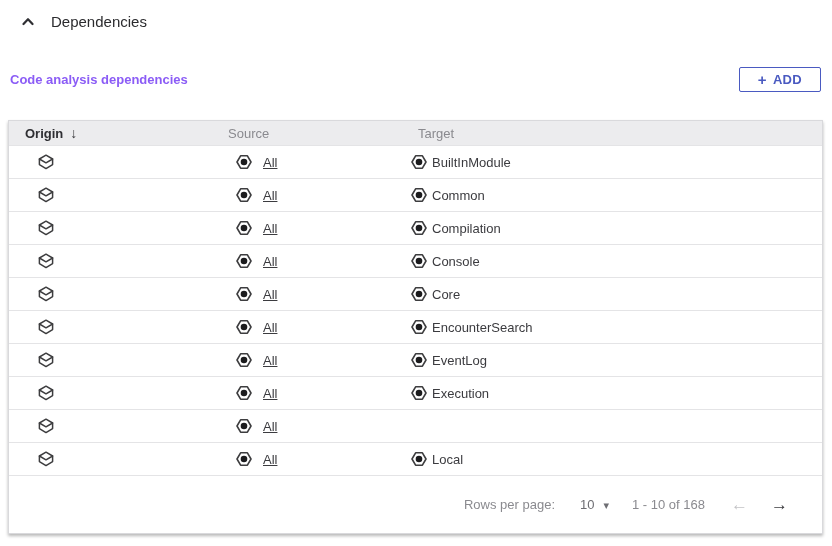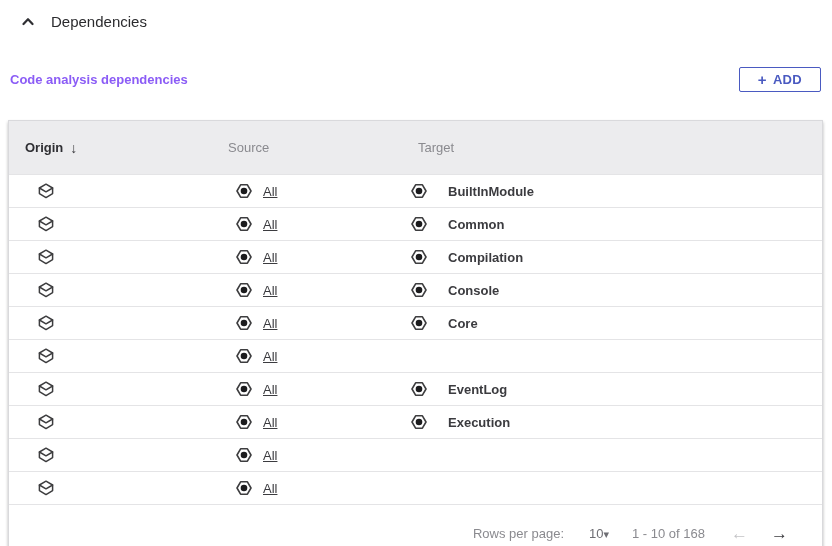--- a/index.html
+++ b/index.html
@@ -39,46 +39,46 @@
   .add-btn .plus{font-size:15px;font-weight:700;line-height:1;}
 
   
   .card{
     position:absolute;left:8px;right:9px;top:120px;
     background:#fff;border:1px solid var(--border);
     box-shadow:0 2px 3px rgba(0,0,0,0.28);
   }
   .thead{
     display:grid;grid-template-columns:218px 182px 1fr;align-items:center;
-    height:53px;background:var(--header-bg);font-size:13px;color:var(--muted-text);
+    height:24px;background:var(--header-bg);font-size:13px;color:var(--muted-text);
   }
   .th{display:flex;align-items:center;cursor:pointer;}
   .th-origin{padding-left:16px;color:#2f2f33;font-weight:700;gap:7px;}
   .th-source{padding-left:1px;}
   .th-target{padding-left:9px;}
   .sort{font-size:14px;font-weight:400;color:#3a3a3e;}
 
   .tr{
     display:grid;grid-template-columns:218px 182px 1fr;align-items:center;
     height:33px;border-top:1px solid var(--row-divider);background:#fff;cursor:pointer;
   }
   .td{display:flex;align-items:center;font-size:13px;color:var(--text);}
   .td-origin{padding-left:28px;}
   .td-source{padding-left:8px;gap:10px;text-decoration:underline;}
-  .td-target{padding-left:1px;gap:20px;font-weight:bold;}
+  .td-target{padding-left:1px;gap:4px;}
   .cell-icon{display:inline-flex;}
   .cell-icon svg{display:block;}
 
   
   .tfoot{
     display:flex;align-items:center;justify-content:flex-end;
     height:58px;border-top:1px solid var(--row-divider);
     padding-right:34px;font-size:13px;color:var(--muted-text);background:#fff;
   }
-  .rpp{display:inline-flex;align-items:flex-end;margin-left:25px;cursor:pointer;color:#6e6e73;}
+  .rpp{display:inline-flex;align-items:flex-end;gap:9px;margin-left:25px;cursor:pointer;color:#6e6e73;}
   .rpp .caret{font-size:11px;color:#6e6e73;}
   .range{margin-left:23px;}
   .arrow{font-size:17px;line-height:1;cursor:pointer;color:#3a3a3e;}
   .arrow.prev{margin-left:26px;color:var(--disabled);cursor:default;}
   .arrow.next{margin-left:23px;}
 </style>
 </head>
 <body>
 
 <div class="page">
@@ -271,20 +271,29 @@
     </div>
     <div class="td td-source">
       <span class="cell-icon">
         <svg width="18" height="18" viewBox="0 0 18 18" aria-hidden="true">
           <polygon points="2,9 5.6,2.8 12.4,2.8 16,9 12.4,15.2 5.6,15.2" fill="none" stroke="#3d3d3f" stroke-width="1.6" stroke-linejoin="round"></polygon>
           <circle cx="9" cy="9" r="3.3" fill="#1b1b1d"></circle>
         </svg>
       </span>
       <span class="cell-text">All</span>
     </div>
+    <div class="td td-target">
+      <span class="cell-icon">
+        <svg width="18" height="18" viewBox="0 0 18 18" aria-hidden="true">
+          <polygon points="2,9 5.6,2.8 12.4,2.8 16,9 12.4,15.2 5.6,15.2" fill="none" stroke="#3d3d3f" stroke-width="1.6" stroke-linejoin="round"></polygon>
+          <circle cx="9" cy="9" r="3.3" fill="#1b1b1d"></circle>
+        </svg>
+      </span>
+      <span class="cell-text">EncounterSearch</span>
+    </div>
   </div>
 
   <div class="tr">
     <div class="td td-origin">
       <span class="cell-icon">
         <svg width="18" height="18" viewBox="0 0 18 18" aria-hidden="true">
           <path d="M9 2.2 L15.6 6 L9 9.8 L2.4 6 Z" fill="none" stroke="#3d3d3f" stroke-width="1.5" stroke-linejoin="round"></path>
           <path d="M2.4 6 L2.4 11.6 L9 15.6 L15.6 11.6 L15.6 6" fill="none" stroke="#3d3d3f" stroke-width="1.5" stroke-linejoin="round" stroke-linecap="round"></path>
         </svg>
       </span>
@@ -368,20 +377,29 @@
       </span>
     </div>
     <div class="td td-source">
       <span class="cell-icon">
         <svg width="18" height="18" viewBox="0 0 18 18" aria-hidden="true">
           <polygon points="2,9 5.6,2.8 12.4,2.8 16,9 12.4,15.2 5.6,15.2" fill="none" stroke="#3d3d3f" stroke-width="1.6" stroke-linejoin="round"></polygon>
           <circle cx="9" cy="9" r="3.3" fill="#1b1b1d"></circle>
         </svg>
       </span>
       <span class="cell-text">All</span>
+    </div>
+    <div class="td td-target">
+      <span class="cell-icon">
+        <svg width="18" height="18" viewBox="0 0 18 18" aria-hidden="true">
+          <polygon points="2,9 5.6,2.8 12.4,2.8 16,9 12.4,15.2 5.6,15.2" fill="none" stroke="#3d3d3f" stroke-width="1.6" stroke-linejoin="round"></polygon>
+          <circle cx="9" cy="9" r="3.3" fill="#1b1b1d"></circle>
+        </svg>
+      </span>
+      <span class="cell-text">Local</span>
     </div>
   </div>
 </div>
 
     <div class="tfoot">
       <span>Rows per page:</span>
       <span class="rpp">
         <span>10</span>
         <span class="caret">▾</span>
       </span>

